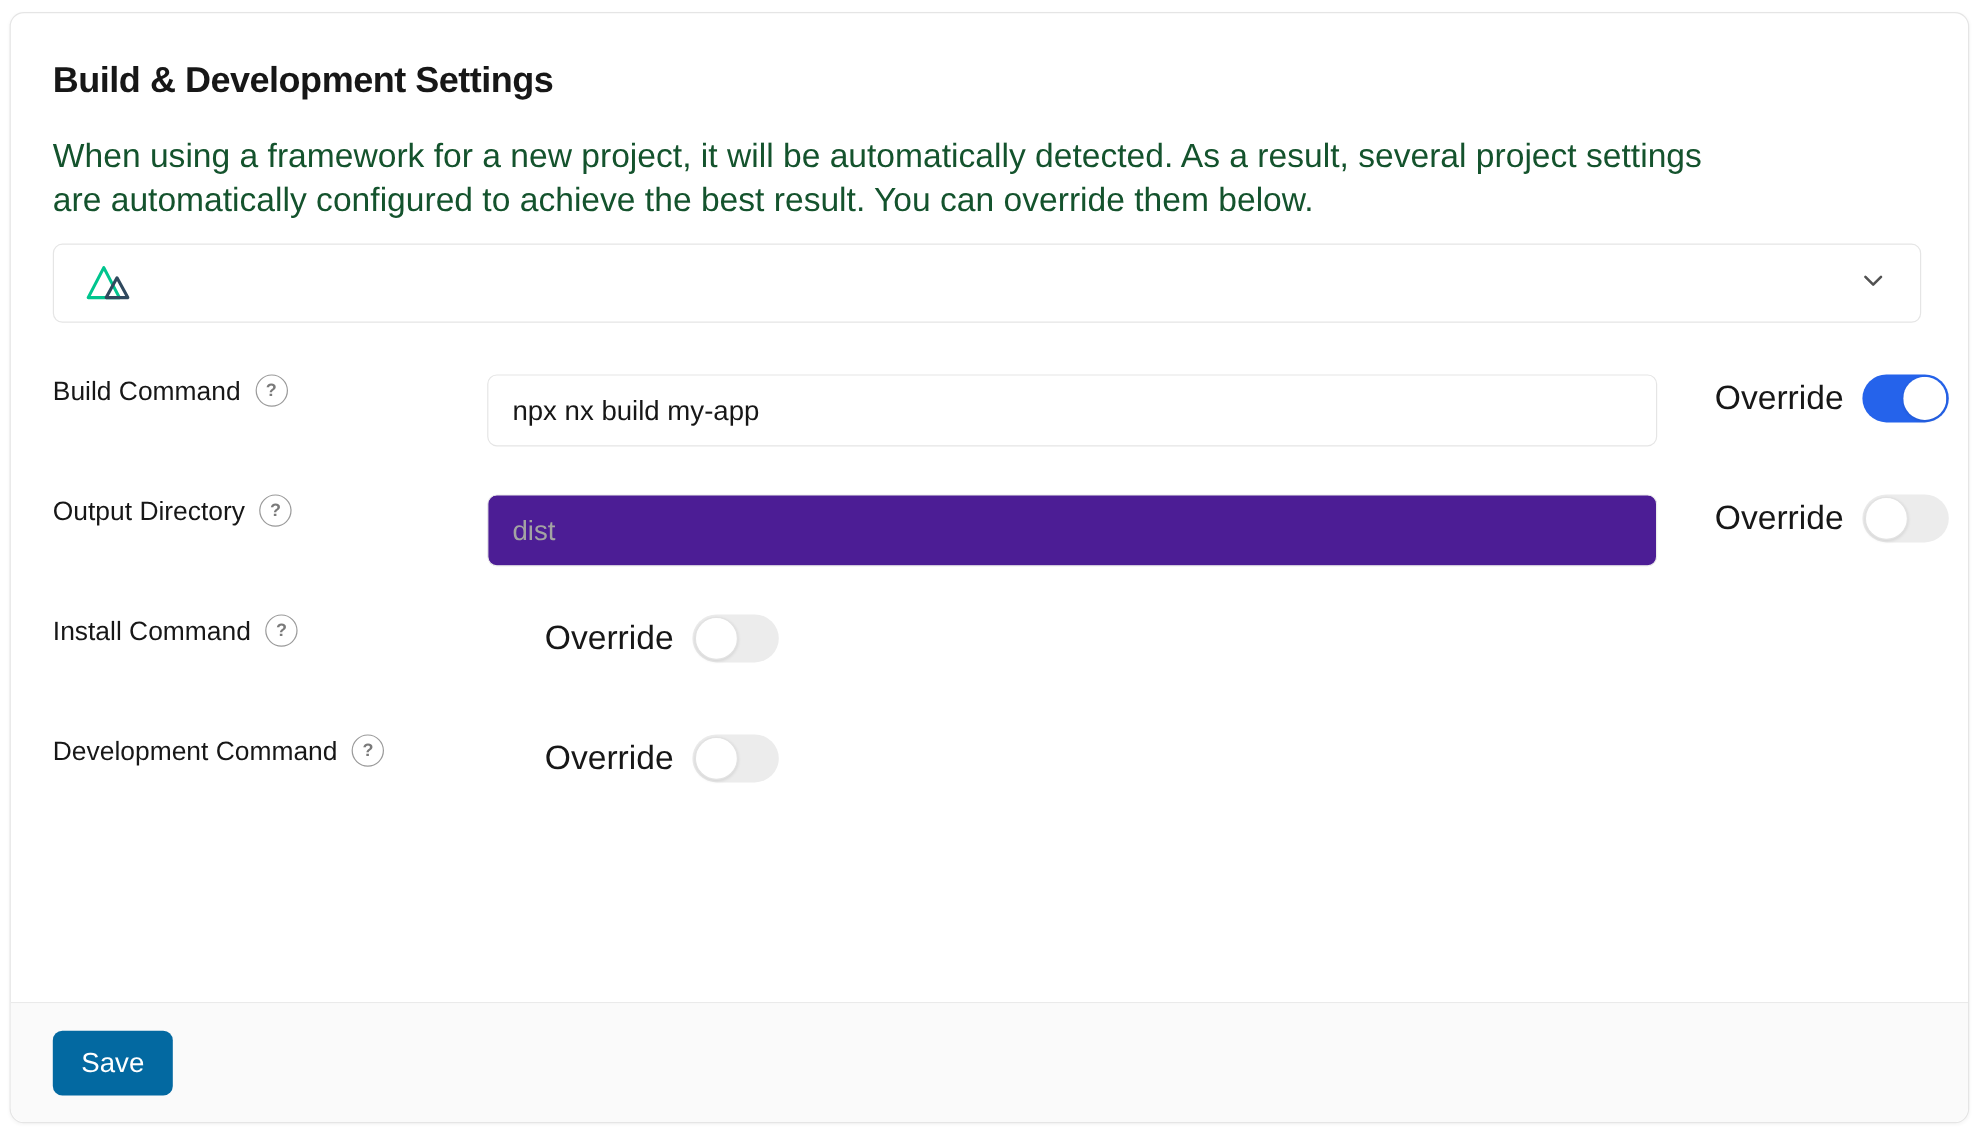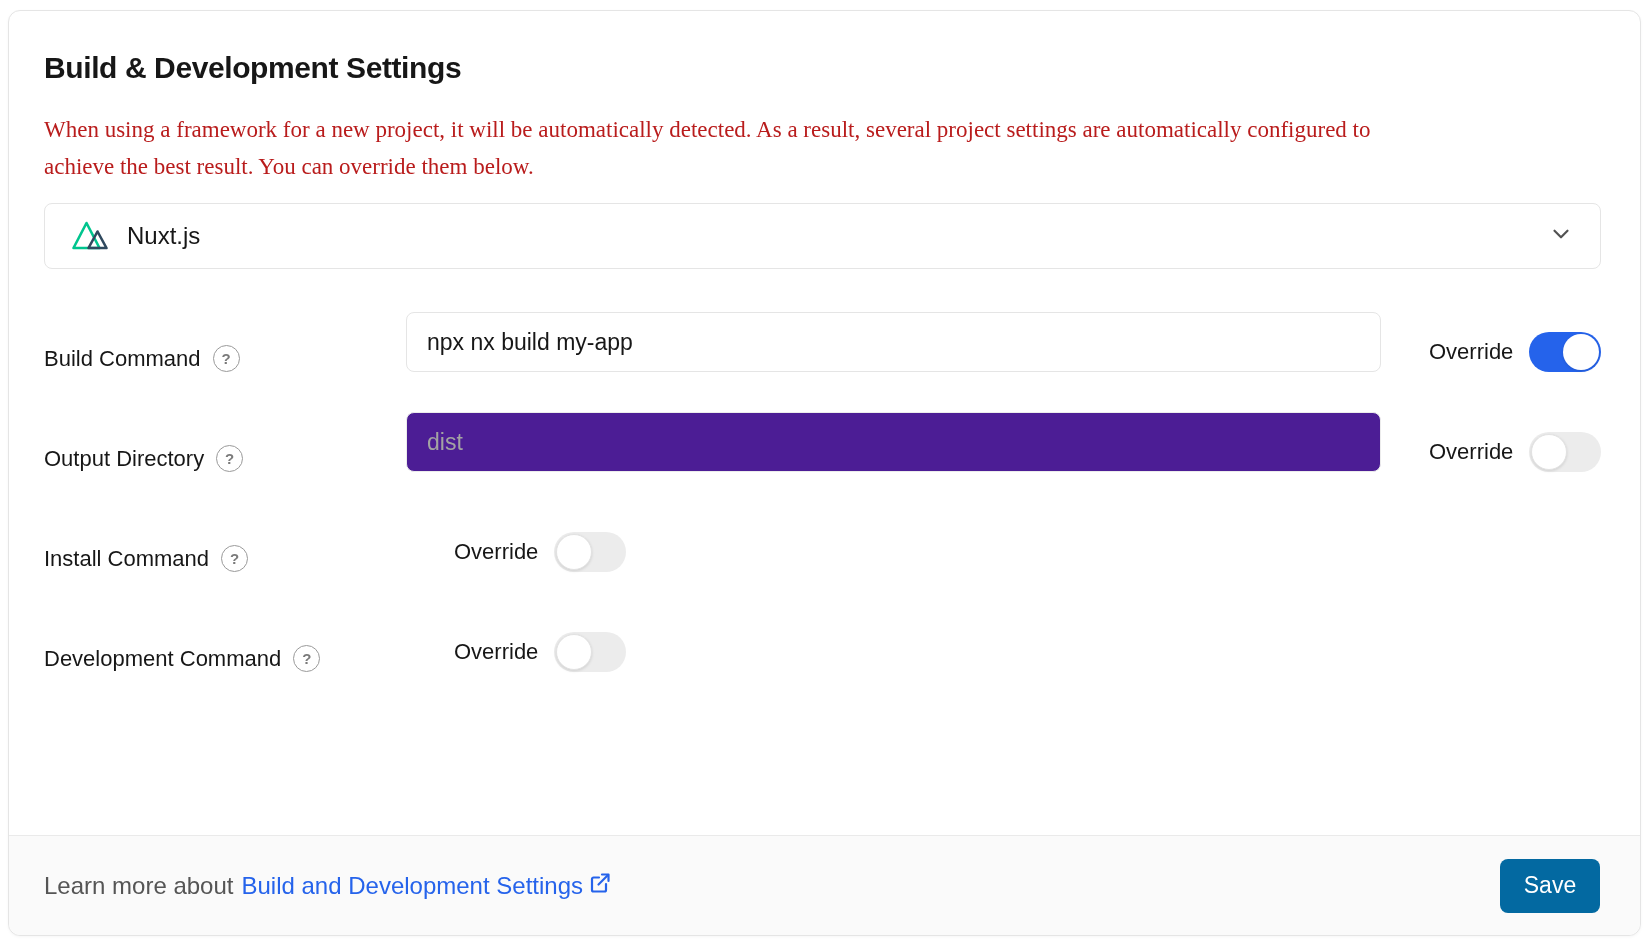--- a/index.html
+++ b/index.html
@@ -26,26 +26,25 @@
     padding: 40px 40px 0 35px;
   }
   .title {
     font-size: 30px;
     font-weight: 700;
     letter-spacing: -0.4px;
     color: #171717;
     margin-bottom: 26px;
   }
   .description {
-    font-size: 23px;
+    font-size: 28px;
     line-height: 37px;
-    color: #b91c1c;
+    color: #14532d;
     max-width: 1400px;
     margin-bottom: 18px;
-    font-family: Liberation Serif, serif;
   }
   .field-label {
     font-size: 21px;
     color: #666666;
     margin-top: 20px;
     margin-bottom: 12px;
   }
   .select {
     width: 1557px; height: 66px;
     border: 1px solid #e5e5e5;
@@ -59,21 +58,21 @@
   }
   .select .framework-name {
     font-size: 24px;
     color: #171717;
     margin-left: 14px;
     flex: 1 1 auto;
   }
   .settings-rows { }
   .setting-row {
     display: flex;
-    align-items: flex-end;
+    align-items: flex-start;
     height: 60px;
     margin-bottom: 40px;
   }
   .row-label-group {
     flex: 0 0 362px;
     display: flex;
     align-items: center;
     gap: 12px;
   }
   .row-label {
@@ -111,21 +110,21 @@
     background: #4c1d95;
     border-color: #ececec;
     color: #a3a3a3;
   }
   .override-group {
     display: flex;
     align-items: center;
     margin-left: 48px;
   }
   .override-label {
-    font-size: 22px;
+    font-size: 28px;
     font-weight: 500;
     color: #171717;
   }
   .toggle {
     width: 72px; height: 40px;
     border-radius: 20px;
     background: #ececec;
     position: relative;
     margin-left: 16px;
     cursor: pointer;
@@ -190,21 +189,20 @@
     <p class="description">When using a framework for a new project, it will be automatically detected. As a result, several project settings are automatically configured to achieve the best result. You can override them below.</p>
 
 
     <div class="select">
       <span style="display:inline-flex;">
         <svg width="42" height="32" viewBox="0 0 42 32" fill="none">
           <path d="M15.5 3 L28.5 28 H2.5 Z" stroke="#00c58e" stroke-width="2.6" stroke-linejoin="round"></path>
           <path d="M26.5 11.5 L35.5 28 H17.5 Z" stroke="#2f495e" stroke-width="2.6" stroke-linejoin="round"></path>
         </svg>
       </span>
-      <span class="framework-name">Nuxt.js</span>
       <span class="chevron-icon">
         <svg width="26" height="26" viewBox="0 0 24 24" fill="none" stroke="#525252" stroke-width="2" stroke-linecap="round" stroke-linejoin="round">
           <polyline points="6 9 12 15 18 9"></polyline>
         </svg>
       </span>
     </div>
 
     <div class="settings-rows">
 
       <div class="setting-row">
@@ -258,28 +256,15 @@
           <div class="toggle">
             <div class="knob"></div>
           </div>
         </div>
       </div>
 
     </div>
   </div>
 
   <div class="card-footer">
-    <div class="learn-more">
-      <span>Learn more about</span>
-      <a href="#">
-        <span>Build and Development Settings</span>
-        <span class="external-icon">
-          <svg width="24" height="24" viewBox="0 0 24 24" fill="none" stroke="#2563eb" stroke-width="2.2" stroke-linecap="round" stroke-linejoin="round">
-            <path d="M18 13v6a1.5 1.5 0 0 1-1.5 1.5h-11A1.5 1.5 0 0 1 4 19V8a1.5 1.5 0 0 1 1.5-1.5H11"></path>
-            <polyline points="14 3.5 20.5 3.5 20.5 10"></polyline>
-            <line x1="10.5" y1="13.5" x2="20" y2="4"></line>
-          </svg>
-        </span>
-      </a>
-    </div>
     <button class="save-button">Save</button>
   </div>
 </div>
 
 </body></html>

